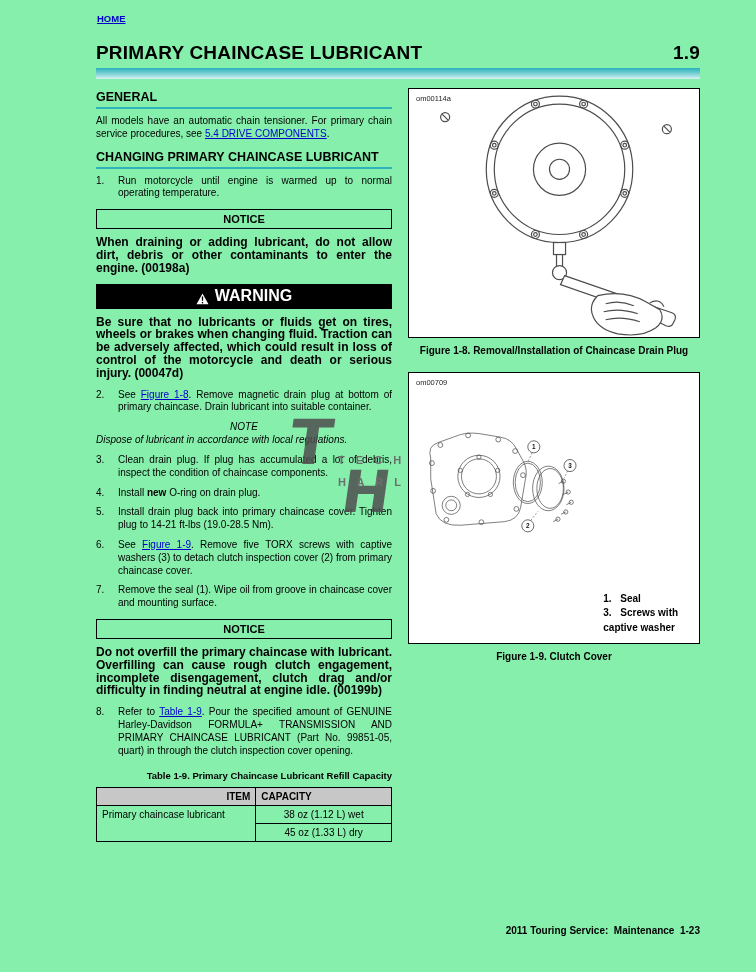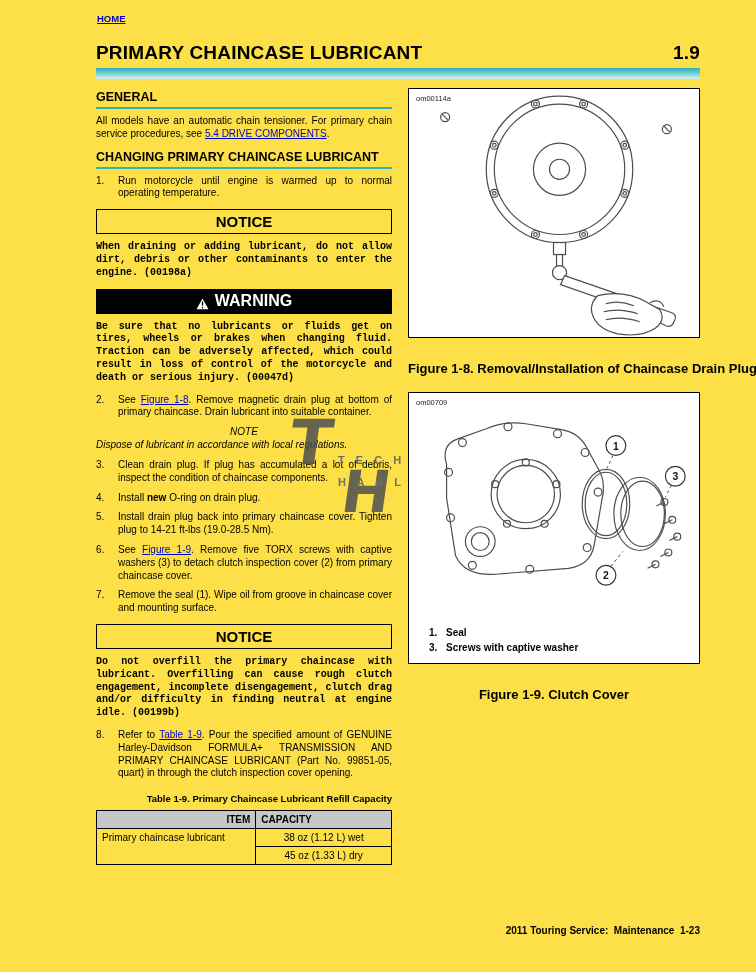--- a/index.html
+++ b/index.html
@@ -1,18 +1,18 @@
 <!DOCTYPE html>
 <html><head>
 <meta charset="utf-8">
 <style>
   * { box-sizing: border-box; }
   html,body { margin:0; padding:0; background:#fff; }
   .page {
-    position:relative; width:756px; height:972px; background:#fde047; overflow:hidden;
+    position:relative; width:756px; height:972px; background:#86efac; overflow:hidden;
     font-family:"Liberation Sans", sans-serif; color:#000;
   }
   .home-link {
     position:absolute; top:13px; left:97px; font-size:9.5px; font-weight:bold;
     color:#0000cd; text-decoration:underline; cursor:pointer;
   }
   .header-area { position:absolute; top:42px; left:96px; right:56px; }
   .title-row { display:flex; justify-content:space-between; align-items:flex-end; }
   .page-title, .section-num { font-size:19px; font-weight:bold; letter-spacing:.2px; margin:0; }
   .accent-bar { height:11px; margin-top:4px;
@@ -27,45 +27,45 @@
     padding-bottom:2px; border-bottom:2.5px solid #2fb3ba;
   }
   .body-text { font-size:10px; line-height:12.8px; text-align:justify; margin:4px 0 9px; }
   .step { display:flex; margin:6px 0 7px; font-size:10px; line-height:12.8px; }
   .step-num { flex:none; width:22px; }
   .step-body { flex:1; text-align:justify; }
   .link { color:#0000cd; text-decoration:underline; cursor:pointer; }
   .b { font-weight:bold; }
 
   .notice-box {
-    border:1.5px solid #000; text-align:center; font-weight:bold; font-size:15px;
+    border:1.5px solid #000; text-align:center; font-weight:bold; font-size:11px;
     padding:3px 0; margin:9px 0 7px;
   }
-  .bold-para { font-size:10px; font-weight:bold; line-height:12.8px; text-align:justify; margin:0 0 9px;font-family:Liberation Mono, monospace; }
+  .bold-para { font-size:12px; font-weight:bold; line-height:12.8px; text-align:justify; margin:0 0 9px; }
   .warning-bar {
     background:#000; color:#fff; display:flex; align-items:flex-end; justify-content:center;
     gap:6px; font-weight:bold; font-size:16px; padding:3.5px 0; margin:9px 0 7px;
   }
   .note-label { text-align:center; font-style:italic; font-size:10px; margin:7px 0 2px; }
   .note-text { font-style:italic; font-size:10px; line-height:12.8px; margin:0 0 7px; }
 
   .table-title { font-size:9.5px; font-weight:bold; text-align:right; margin:13px 0 6px; white-space:nowrap; }
   table.cap-table { width:100%; border-collapse:collapse; font-size:10px; }
   .cap-table th, .cap-table td { border:1.3px solid #000; padding:3px 5px; }
   .cap-table th { background:#c7c7c7; font-size:10px; }
   .th-item { text-align:right; width:54%; }
   .th-cap { text-align:left; }
   .td-item { vertical-align:top; }
   .td-cap { text-align:center; }
 
   .figure-box { border:1.5px solid #000; position:relative; background:#fff; width:100%; }
   .fig8-box { height:250px; }
-  .fig9-box { height:272px; display:flex; flex-direction:column; }
+  .fig9-box { height:272px; display:flex; flex-direction:row; }
   .img-label { position:absolute; top:5px; left:7px; font-size:7.5px; color:#222; }
-  .fig-caption { font-size:13px; font-weight:bold; text-align:center; margin:23px 0 16px; white-space:nowrap; }
+  .fig-caption { font-size:10px; font-weight:bold; text-align:center; margin:7px 0 16px; white-space:nowrap; }
   .fig-svg { display:block; width:100%; }
   .legend { padding:0 6px 8px 20px; font-size:10px; font-weight:bold; line-height:14.5px; margin-top:auto; }
   .legend-num { display:inline-block; width:17px; }
 
   .watermark { position:absolute; left:272px; top:406px; width:170px; height:120px; pointer-events:none; }
   .wm-big { position:absolute; font-weight:bold; color:#4f4f4f; opacity:.85; font-family:"DejaVu Sans", sans-serif; }
   .wm-big1 { left:18px; top:0; font-size:62px; transform:skewX(-8deg); }
   .wm-big2 { left:70px; top:52px; font-size:58px; transform:skewX(-8deg); }
   .wm-small { position:absolute; left:66px; font-size:11px; letter-spacing:4px; color:#6e6e6e; font-weight:bold; }
   .wm-s1 { top:48px; }

